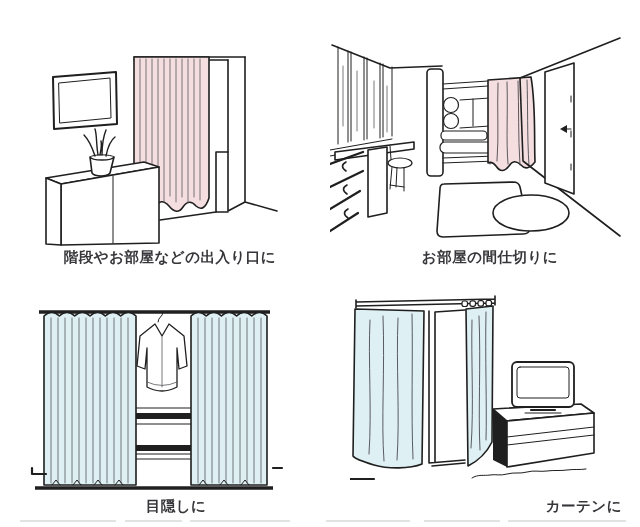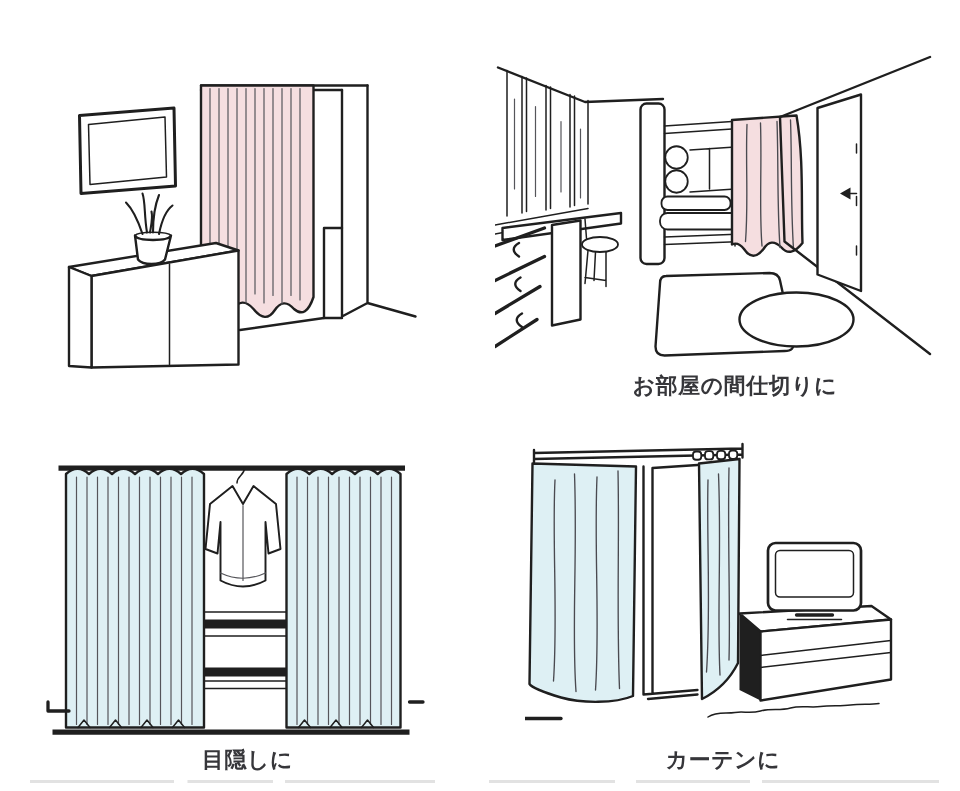--- a/index.html
+++ b/index.html
@@ -68,20 +68,21 @@
         <path class="sf w" d="M62,107 C64,111 84,111 86,107 L82,123 C79,127 67,127 64,123 Z"></path>
         <path class="s1" d="M62,107 C64,104 84,104 86,107"></path>
       </g>
 
       <g>
         <polygon class="sf w" style="stroke-width:2" points="25,27 88,22 89,74 26,79"></polygon>
         <polygon class="s1" points="31,33 82,28 83,68 32,73"></polygon>
       </g>
     </svg>
   </figure>
+  <figcaption class="caption" style="left:30px;top:248px;width:280px;">階段やお部屋などの出入り口に</figcaption>
 
   <figure class="panel" style="left:330px;top:36px;">
     <svg width="300" height="210" viewBox="0 0 300 210">
 
       <g>
         <path class="s" d="M2,9 L60,32 L112,30"></path>
         <path class="s1" d="M8,11 V108 M18,15 V106 M21,16 V105 M34,21 V104 M37,22 V103 M50,27 V102 M53,28 V101 M62,31 V100"></path>
         <path class="thin" d="M13,30 V90 M27,35 V95 M44,45 V92 M57,50 V96"></path>
         <path class="s1" d="M0,114 L62,103 M0,120 L62,109"></path>
       </g>
@@ -156,21 +157,21 @@
         <path class="sf blue" d="M166,20 Q173.6,13 181.2,20 Q188.8,13 196.4,20 Q204,13 211.6,20 Q219.2,13 226.8,20 Q234.4,13 242,20 L242,189 H166 Z"></path>
         <path class="thin" d="M173,22 V187 M180,22 V187 M187,22 V187 M194,22 V187 M201,22 V187 M208,22 V187 M215,22 V187 M222,22 V187 M229,22 V187 M236,22 V187"></path>
         <path class="s1" d="M174,189 L178,184 L182,189 M195,189 L199,184 L203,189 M216,189 L220,184 L224,189"></path>
       </g>
       <g>
         <path class="s3" d="M10,192 H248"></path>
         <path class="s2" d="M7,172 V178 M7,178 H21 M248,172 H257"></path>
       </g>
     </svg>
   </figure>
-  <figcaption class="caption" style="left:25px;top:497px;width:280px;font-family:Liberation Serif, serif;">目隠しに</figcaption>
+  <figcaption class="caption" style="left:36px;top:497px;width:280px;font-family:Liberation Serif, serif;">目隠しに</figcaption>
 
   <figure class="panel" style="left:350px;top:290px;">
     <svg width="282" height="205" viewBox="0 0 282 205">
       <g>
         <path class="s" d="M6,10 V18 M6,12 L145,9 M6,16 L145,13 M145,6 V15"></path>
         <g>
           <rect class="sf1 w" x="112" y="11" width="5.5" height="5.5" rx="2"></rect>
           <rect class="sf1 w" x="120" y="10.8" width="5.5" height="5.5" rx="2"></rect>
           <rect class="sf1 w" x="128" y="10.6" width="5.5" height="5.5" rx="2"></rect>
           <rect class="sf1 w" x="136" y="10.4" width="5.5" height="5.5" rx="2"></rect>
@@ -203,21 +204,21 @@
         <rect class="s1" x="167" y="77" width="52" height="31" rx="3"></rect>
         <path class="s2" d="M181,120 H205"></path>
         <path class="s1" d="M175,123 H211"></path>
       </g>
       <g>
         <path class="s2" d="M0,189 H24"></path>
         <path class="s1" d="M122,188 C128,184 134,186 140,185 C146,184 150,186 157,184 C164,182 170,184 177,182 C184,180 190,182 197,181 C204,180 210,181 217,180 C224,179 230,180 236,179"></path>
       </g>
     </svg>
   </figure>
-  <figcaption class="caption" style="left:342px;top:497px;width:280px;">カーテンに</figcaption>
+  <figcaption class="caption" style="left:342px;top:497px;width:280px;text-align:right;">カーテンに</figcaption>
 
   <div>
     <div class="seg" style="left:20px;width:96px;"></div>
     <div class="seg" style="left:125px;width:57px;"></div>
     <div class="seg" style="left:190px;width:100px;"></div>
     <div class="seg" style="left:326px;width:84px;"></div>
     <div class="seg" style="left:424px;width:76px;"></div>
     <div class="seg" style="left:508px;width:118px;"></div>
   </div>
 

